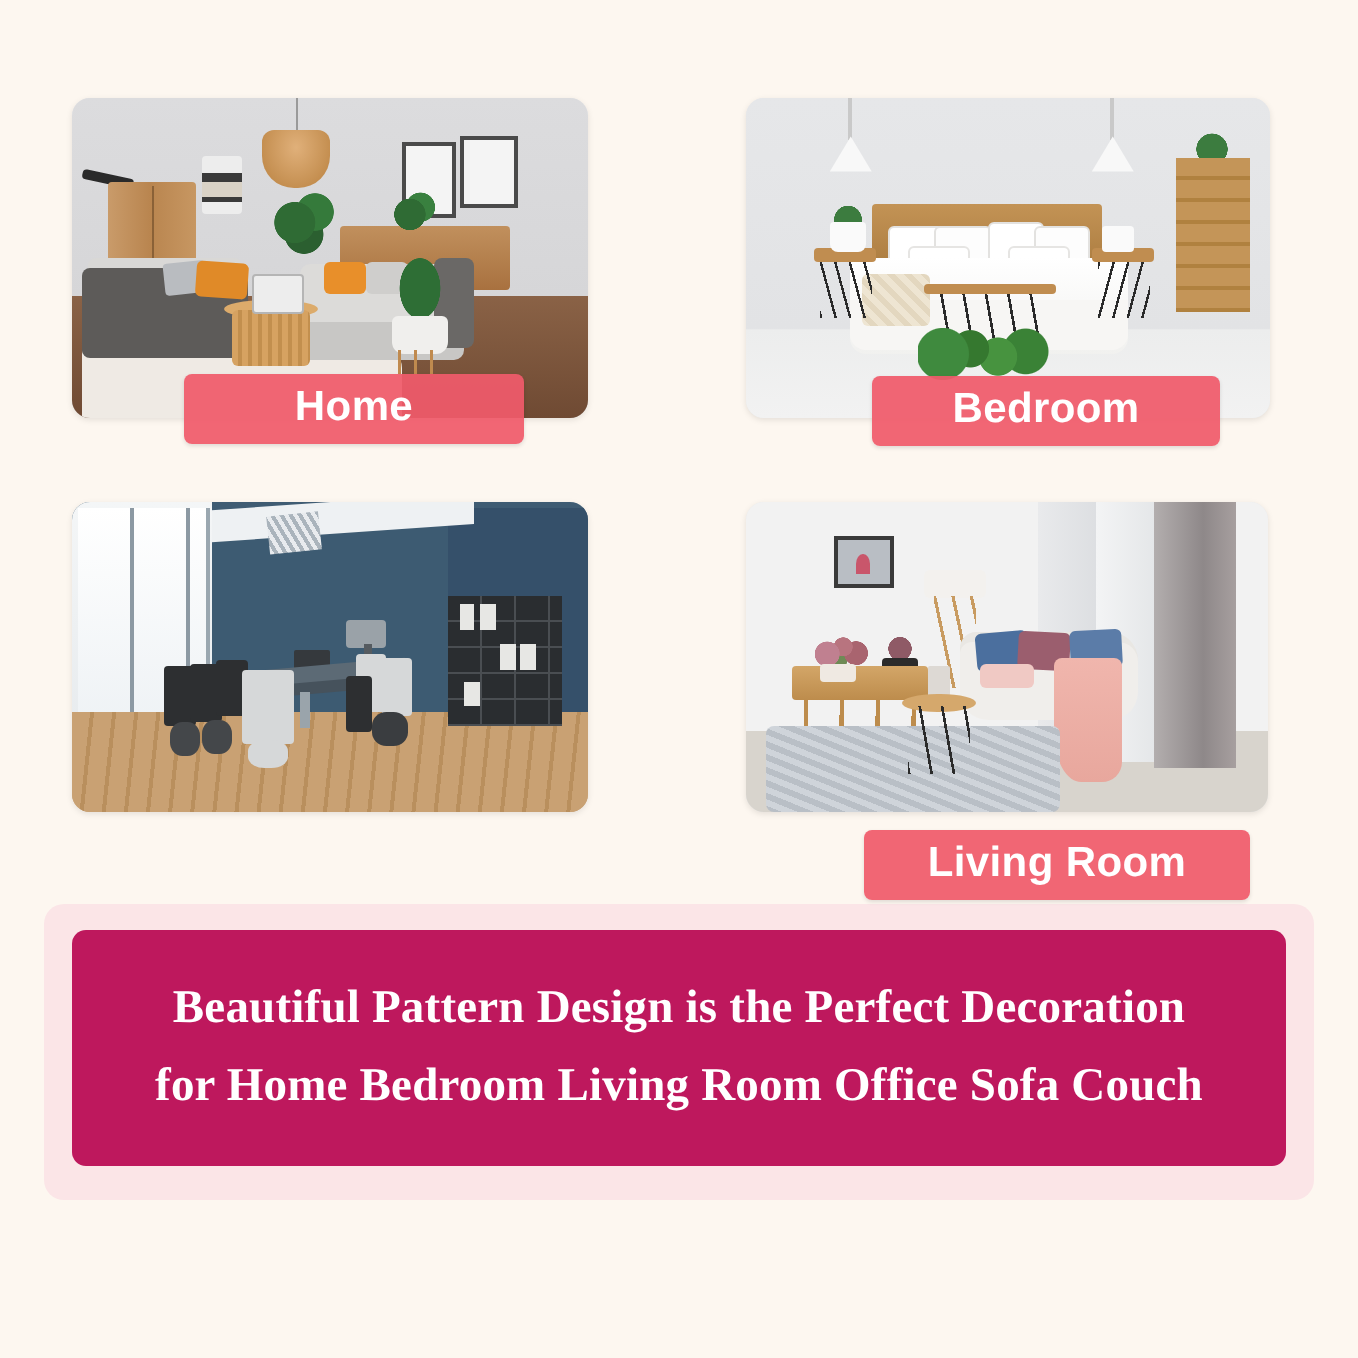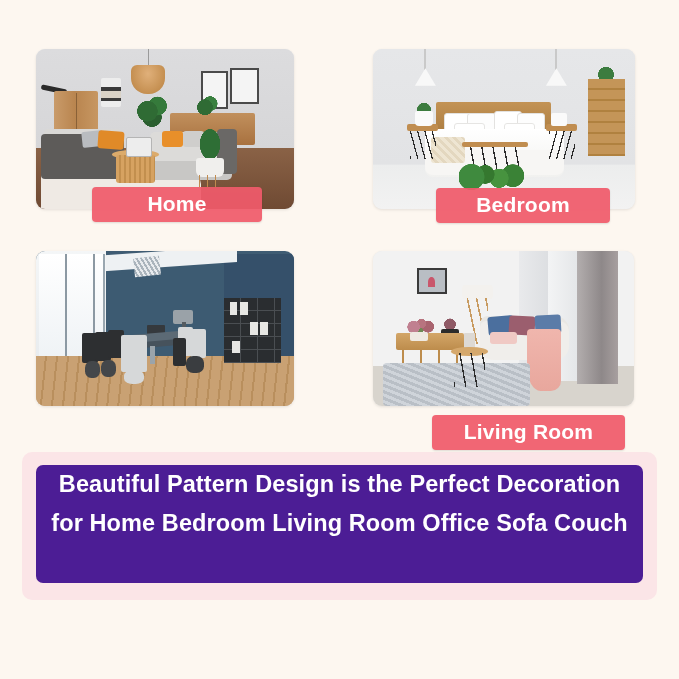--- a/index.html
+++ b/index.html
@@ -192,23 +192,23 @@
   
   .banner-outer{
     position:absolute;
     left:22px;top:452px;width:635px;height:148px;
     background:#FBE5E7;
     border-radius:10px;
   }
   .banner-inner{
     position:absolute;
     left:14px;top:13px;width:607px;height:118px;
-    background:#4c1d95;
+    background:#be185d;
     border-radius:7px;
-    display:flex;align-items:flex-start;justify-content:center;
+    display:flex;align-items:center;justify-content:center;font-family:Liberation Serif, serif;
   }
   .banner-text{
     color:#ffffff;
     font-size:23.5px;
     font-weight:bold;
     line-height:1.66;
     text-align:center;
     letter-spacing:0.1px;
     white-space:pre-line;
     padding:0 8px;

